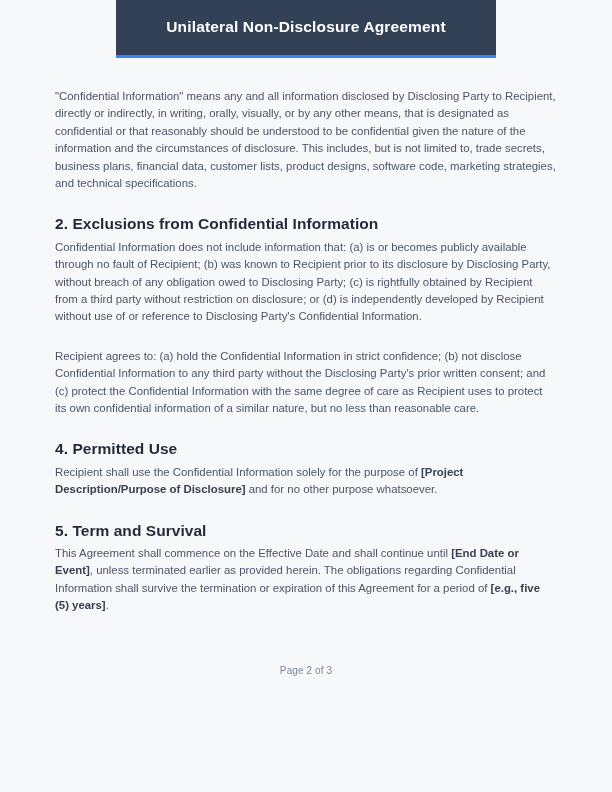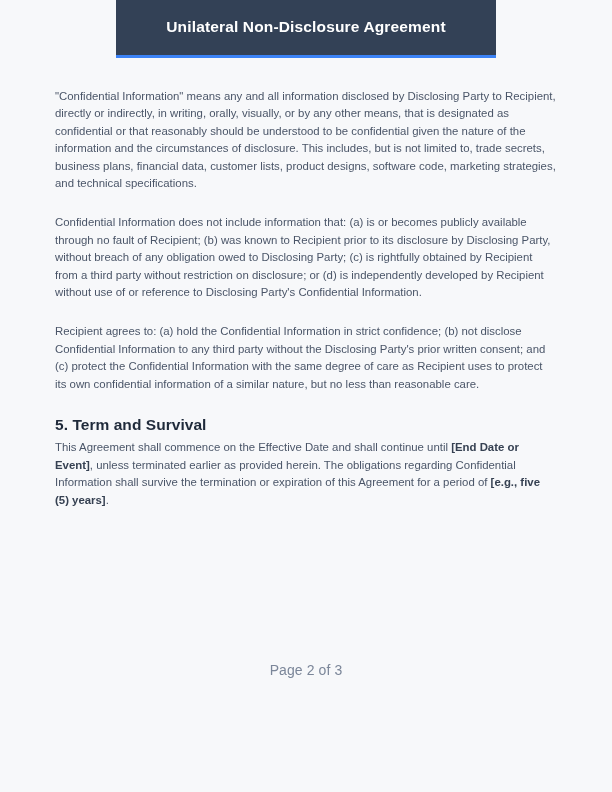--- a/index.html
+++ b/index.html
@@ -85,44 +85,49 @@
   .doc-footer {
     flex: 0 0 auto;
     height: 46px;
     display: flex;
     align-items: center;
     justify-content: center;
     padding-bottom: 16px;
     box-sizing: border-box;
   }
   .page-number {
-    font-size: 14px;
+    font-size: 10px;
     color: #7b8699;
     letter-spacing: 0.1px;
   }
 </style>
 </head>
 <body>
 
 <div class="page">
 
   <div class="doc-header">
     <div class="doc-title">Unilateral Non-Disclosure Agreement</div>
   </div>
 
   <div class="doc-body">
     <div id="sections-root">
         <div class="section">
           <p class="section-text"><span>"Confidential Information" means any and all information disclosed by Disclosing Party to Recipient, directly or indirectly, in writing, orally, visually, or by any other means, that is designated as confidential or that reasonably should be understood to be confidential given the nature of the information and the circumstances of disclosure. This includes, but is not limited to, trade secrets, business plans, financial data, customer lists, product designs, software code, marketing strategies, and technical specifications.</span></p>
         </div>
         <div class="section">
+          <h2 class="section-heading">2. Exclusions from Confidential Information</h2>
           <p class="section-text"><span>Confidential Information does not include information that: (a) is or becomes publicly available through no fault of Recipient; (b) was known to Recipient prior to its disclosure by Disclosing Party, without breach of any obligation owed to Disclosing Party; (c) is rightfully obtained by Recipient from a third party without restriction on disclosure; or (d) is independently developed by Recipient without use of or reference to Disclosing Party's Confidential Information.</span></p>
         </div>
         <div class="section">
           <p class="section-text"><span>Recipient agrees to: (a) hold the Confidential Information in strict confidence; (b) not disclose Confidential Information to any third party without the Disclosing Party's prior written consent; and (c) protect the Confidential Information with the same degree of care as Recipient uses to protect its own confidential information of a similar nature, but no less than reasonable care.</span></p>
+        </div>
+        <div class="section">
+          <h2 class="section-heading">4. Permitted Use</h2>
+          <p class="section-text"><span>Recipient shall use the Confidential Information solely for the purpose of </span><span class="placeholder">[Project Description/Purpose of Disclosure]</span><span> and for no other purpose whatsoever.</span></p>
         </div>
         <div class="section">
           <h2 class="section-heading">5. Term and Survival</h2>
           <p class="section-text"><span>This Agreement shall commence on the Effective Date and shall continue until </span><span class="placeholder">[End Date or Event]</span><span>, unless terminated earlier as provided herein. The obligations regarding Confidential Information shall survive the termination or expiration of this Agreement for a period of </span><span class="placeholder">[e.g., five (5) years]</span><span>.</span></p>
         </div>
       </div>
   </div>
 
   <div class="doc-footer">
     <div class="page-number">Page 2 of 3</div>

